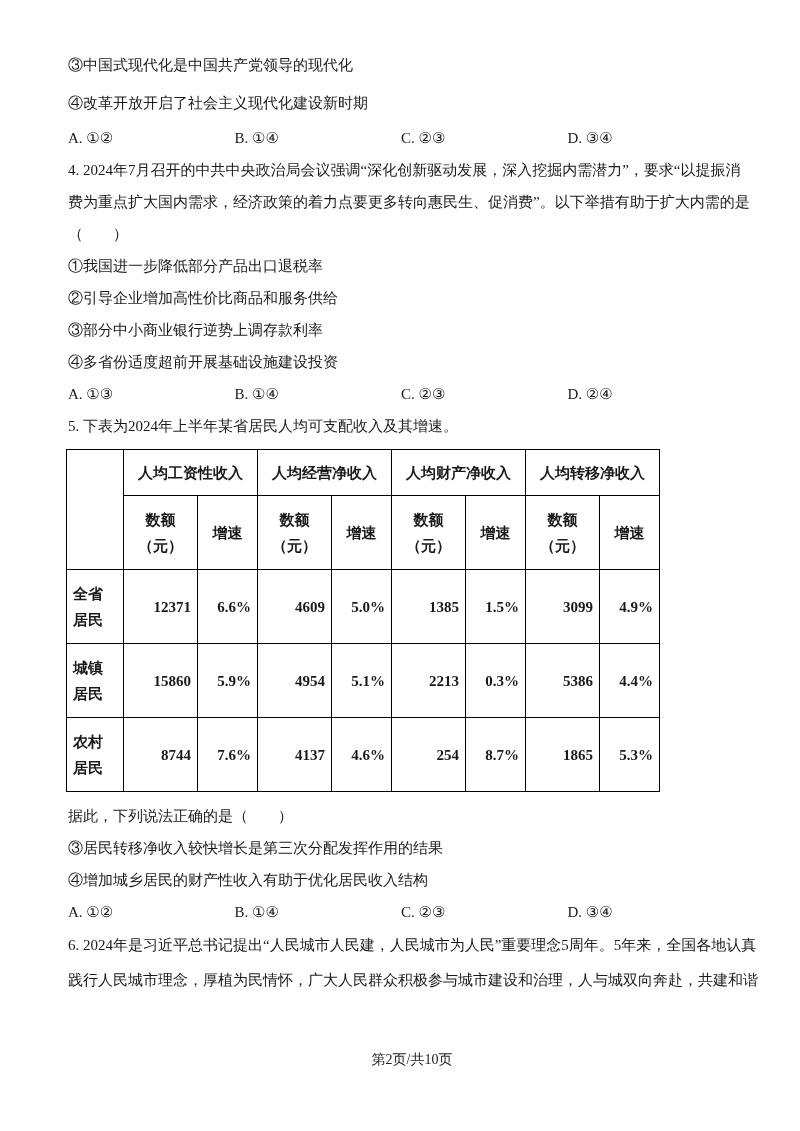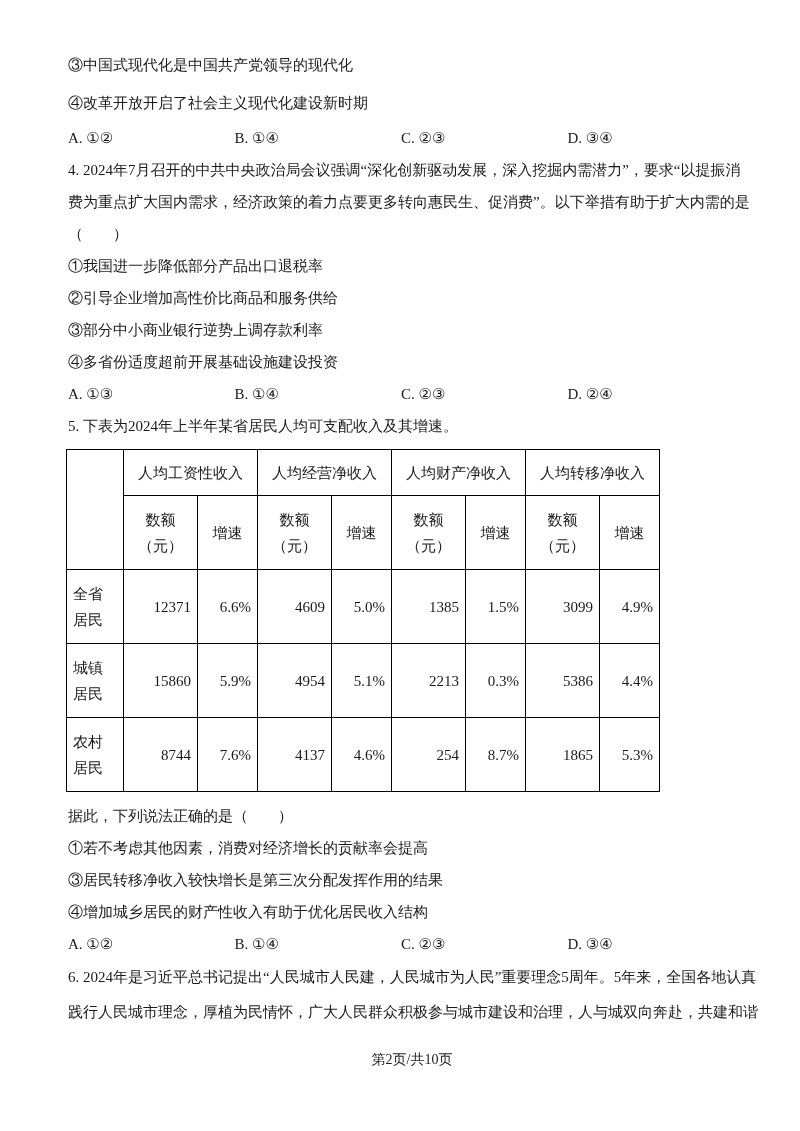--- a/index.html
+++ b/index.html
@@ -20,21 +20,21 @@
   .ansrow { display:flex; line-height:32px;justify-content:flex-end; }
   .ansrow span { width:25%; white-space:nowrap; }
 
   table.income {
     border-collapse:collapse;
     margin:7px 0 8px -2px;
     table-layout:fixed;
   }
   table.income td {
     border:1px solid #000;
-    font-weight:normal;
+    font-weight:bold;
     padding:3px 6px;
     vertical-align:middle;
     line-height:26px;
   }
   td.corner { width:57px; }
   td.grp    { text-align:center; height:46px; }
   td.sub    { text-align:center; height:74px; }
   td.lbl    { text-align:left;  height:74px; }
   td.num    { text-align:right;  padding-left:10px; }
   col.c-lbl { width:57px; }
@@ -153,21 +153,20 @@
       <td class="num">4.6%</td>
       <td class="num">254</td>
       <td class="num">8.7%</td>
       <td class="num">1865</td>
       <td class="num">5.3%</td>
     </tr>
   </tbody>
     </table>
 
   <div class="line32">据此，下列说法正确的是（　　）</div>
-  <div class="line32">①若不考虑其他因素，消费对经济增长的贡献率会提高</div>
   <div class="line32">③居民转移净收入较快增长是第三次分配发挥作用的结果</div>
   <div class="line32">④增加城乡居民的财产性收入有助于优化居民收入结构</div>
   <div class="ansrow">
     <span>A. ①②</span>
     <span>B. ①④</span>
     <span>C. ②③</span>
     <span>D. ③④</span>
   </div>
 
   <div class="line32" style="line-height:35px">6. 2024年是习近平总书记提出“人民城市人民建，人民城市为人民”重要理念5周年。5年来，全国各地认真</div>

